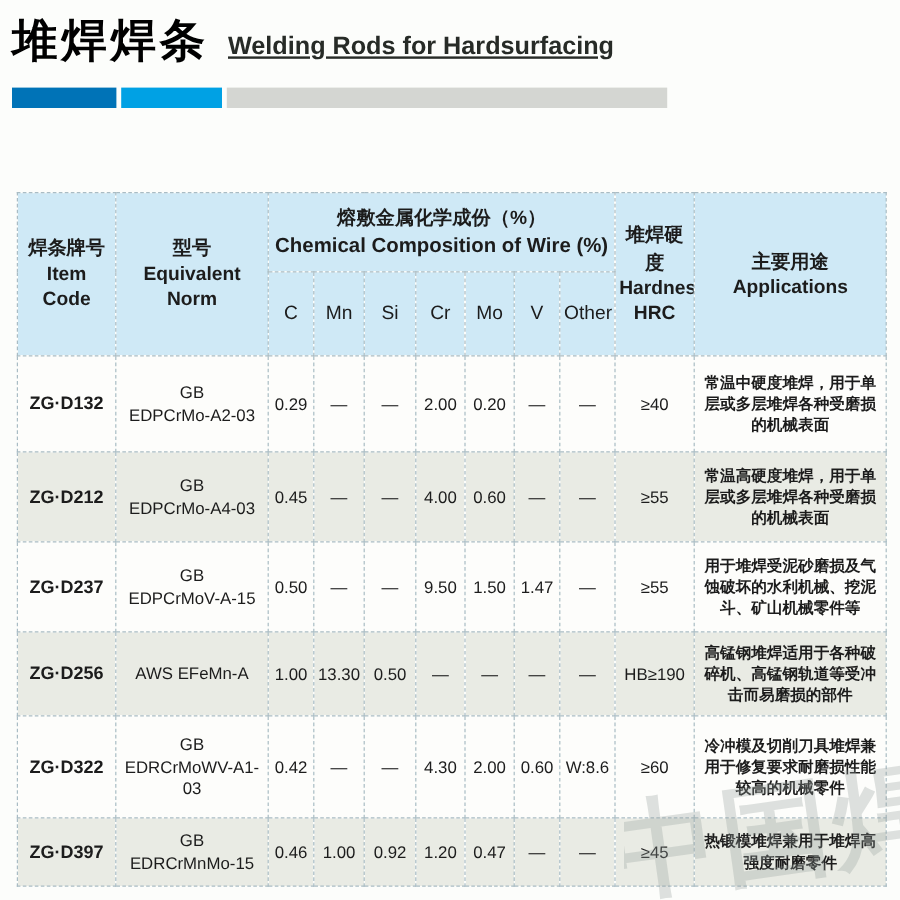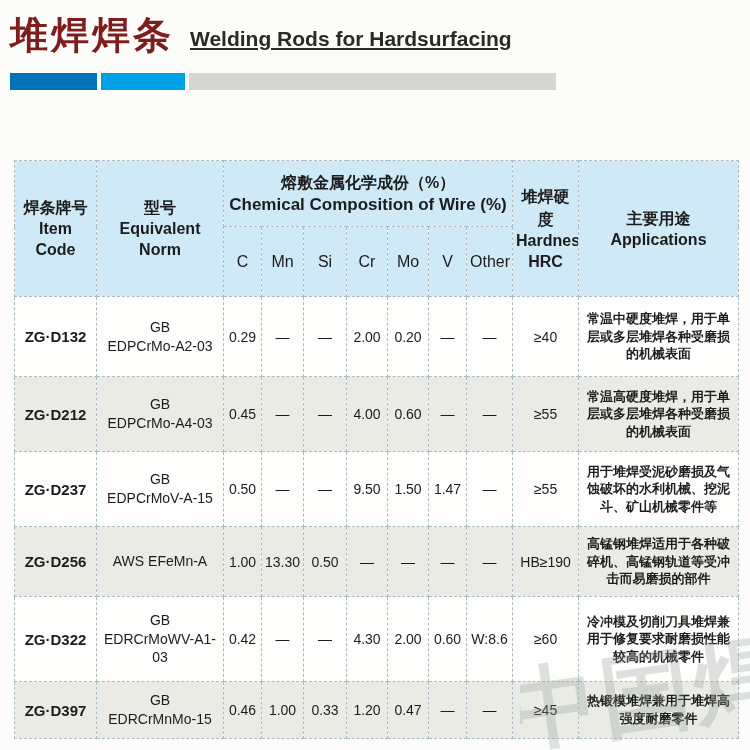--- a/index.html
+++ b/index.html
@@ -1,21 +1,21 @@
 <!DOCTYPE html>
 <html><head>
 <meta charset="utf-8">
 <style>
   html,body{margin:0;padding:0;}
   body{font-family:"Liberation Sans", sans-serif; background:#ffffff;}
   .page{position:relative; width:750px; height:750px; background:#fcfdfb; overflow:hidden;}
 
   
   .title-row{position:absolute; left:10px; top:16px; display:flex; align-items:flex-end; gap:16px;}
-  .title-zh{font-size:38px; font-weight:bold; color:#7f1d1d; letter-spacing:3px; line-height:1;}
+  .title-zh{font-size:38px; font-weight:bold; color:#000000; letter-spacing:3px; line-height:1;}
   .title-en{font-size:21px; font-weight:bold; color:#272b27; line-height:1.15; padding-bottom:3px;text-decoration:underline;}
   .bars{position:absolute; left:10px; top:73px; display:flex; gap:4px;}
   .bar{height:17px;}
   .bar1{width:87px;}
   .bar2{width:84px;}
   .bar3{width:367px;}
 
   
   table.spec{position:absolute; left:14px; top:160px; width:724px; border-collapse:collapse; table-layout:fixed;}
   table.spec th, table.spec td{border:1px dashed #a9bcc4; padding:2px 3px; color:#1c1c1c; vertical-align:middle; overflow:hidden;}
@@ -190,21 +190,21 @@
         <td class="c-app">冷冲模及切削刀具堆焊兼用于修复要求耐磨损性能较高的机械零件</td>
       </tr>
       <tr>
         <td class="c-code">ZG·D397</td>
         <td class="c-norm">
           <div>GB</div>
           <div>EDRCrMnMo-15</div>
         </td>
         <td>0.46</td>
         <td>1.00</td>
-        <td>0.33</td>
+        <td>0.92</td>
         <td>1.20</td>
         <td>0.47</td>
         <td>—</td>
         <td>—</td>
         <td class="c-hard">≥45</td>
         <td class="c-app">热锻模堆焊兼用于堆焊高强度耐磨零件</td>
       </tr>
     </tbody>
   </table>
 

